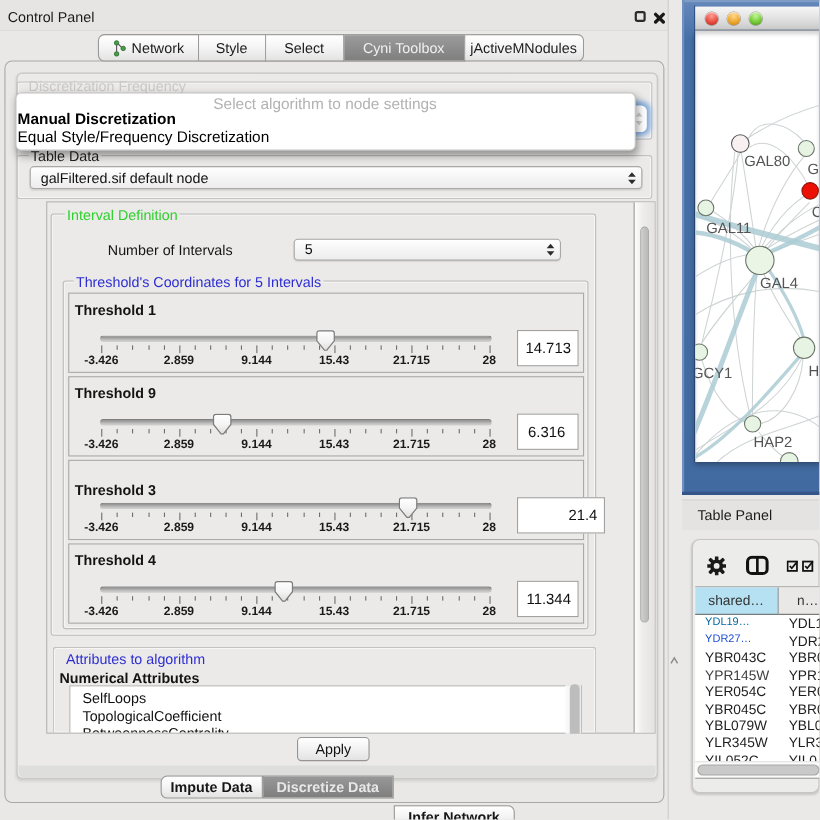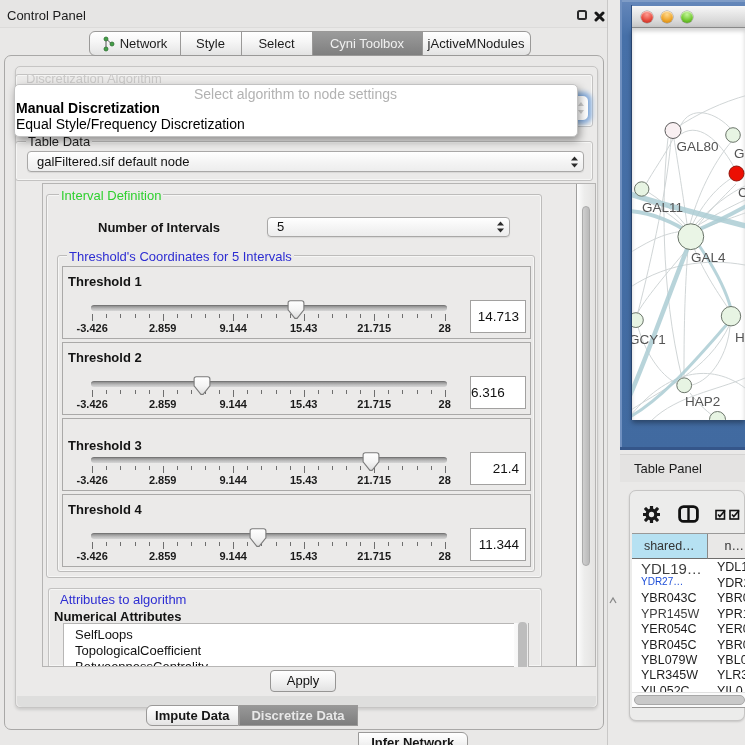--- a/index.html
+++ b/index.html
@@ -22,40 +22,40 @@
       <circle cx="4" cy="3" r="2" fill="#43a047" stroke="#2d6e30" stroke-width=".8"></circle>
       <circle cx="4" cy="13" r="2" fill="#43a047" stroke="#2d6e30" stroke-width=".8"></circle>
       <circle cx="10" cy="8" r="2" fill="#43a047" stroke="#2d6e30" stroke-width=".8"></circle>
       <path d="M4,5 L4,11 M5.5,4 L8.5,7" stroke="#555" stroke-width="1"></path>
     </svg>Network</div>
 <div style="left:180.5px;width:61px;top:31px;height:25px;background:linear-gradient(#ffffff,#f5f5f5 45%,#e3e3e3);border:1px solid #9a9998;border-left:none;border-radius:0;position:absolute;display:flex;align-items:center;justify-content:center;color:#1c1c1c;font-size:13px;">Style</div>
 <div style="left:241.5px;width:71px;top:31px;height:25px;background:linear-gradient(#ffffff,#f5f5f5 45%,#e3e3e3);border:1px solid #9a9998;border-left:none;border-radius:0;position:absolute;display:flex;align-items:center;justify-content:center;color:#1c1c1c;font-size:13px;">Select</div>
 <div style="left:312.5px;width:110px;top:31px;height:25px;background:linear-gradient(#9b9b9b,#7f7f7f);border:1px solid #9a9998;border-left:none;border-radius:0;position:absolute;display:flex;align-items:center;justify-content:center;color:#f0f0f0;font-size:13px;">Cyni Toolbox</div>
 <div style="left:422.5px;width:108px;top:31px;height:25px;background:linear-gradient(#ffffff,#f5f5f5 45%,#e3e3e3);border:1px solid #9a9998;border-left:none;border-radius:0 6px 6px 0;position:absolute;display:flex;align-items:center;justify-content:center;color:#1c1c1c;font-size:13px;">jActiveMNodules</div>
 <div class="grp" style="left:15px;top:74px;width:578px;height:53px;"></div>
-<div class="abs" style="left:26px;top:71px;font-size:13px;color:#c9c8c7;">Discretization Algorithm</div>
+<div class="abs" style="left:26px;top:71px;font-size:13px;color:#c9c8c7;">Discretization Frequency</div>
 <div class="abs" style="left:570px;top:95px;width:19px;height:26px;border-radius:0 6px 6px 0;box-shadow:0 0 4px 2.5px rgba(120,165,220,0.8);background:#fff;border:1px solid #8cb0dc;"></div>
 <svg class="abs" style="left:577px;top:101px;" width="8" height="14" viewBox="0 0 8 14">
     <path d="M4,1 L7,5 L1,5 Z" fill="#cfcfcf"></path>
     <path d="M4,13 L7,9 L1,9 Z" fill="#cfcfcf"></path>
   </svg>
 <div class="grp" style="left:15px;top:141px;width:578px;height:40px;"></div>
 <div class="abs" style="left:26px;top:134px;font-size:13px;color:#1f1f1f;background:#ebeae9;padding:0 2px;">Table Data</div>
 <div class="abs" style="left:27px;top:151px;width:557px;height:21px;background:linear-gradient(#ffffff,#f3f3f3 60%,#ededed);border:1px solid #a9a8a7;border-radius:4px;box-shadow:0 1px 1px rgba(0,0,0,0.08);"></div>
 <div class="abs" style="left:37px;top:151px;height:21px;line-height:21px;font-size:13px;color:#111;">galFiltered.sif default node</div>
 <svg class="abs" style="left:570px;top:155.5px;" width="9" height="12" viewBox="0 0 9 12">
     <path d="M4.5,0.5 L8,4.6 L1,4.6 Z" fill="#2b2b2b"></path>
     <path d="M4.5,11.5 L8,7.4 L1,7.4 Z" fill="#2b2b2b"></path>
   </svg>
 <div class="abs" style="left:42px;top:183px;width:554px;height:484px;border:1px solid #b5b4b3;background:#ebeae9;"></div>
 <div class="abs" style="left:576px;top:184px;width:19px;height:482px;background:linear-gradient(90deg,#fdfdfd,#ededec 40%,#e4e3e2);border-left:1px solid #9e9d9c;"></div>
 <div class="abs" style="left:582px;top:206px;width:8px;height:360px;background:linear-gradient(90deg,#cfcfcf,#b9b9b9);border-radius:4px;border:1px solid #aaa;"></div>
 <div class="grp" style="left:46px;top:194px;width:496px;height:384px;border-color:#bdbcbb;"></div>
 <div class="abs" style="left:59px;top:188px;font-size:13px;color:#2fd02f;background:#ebeae9;padding:0 2px;">Interval Definition</div>
-<div class="abs" style="left:98px;top:220px;font-size:13px;font-weight:bold;color:#161616;text-align:right;">Number of Intervals</div>
+<div class="abs" style="left:98px;top:220px;font-size:13px;font-weight:normal;color:#161616;text-align:right;">Number of Intervals</div>
 <div class="abs" style="left:267px;top:217px;width:243px;height:20px;background:linear-gradient(#ffffff,#f3f3f3 60%,#ededed);border:1px solid #a9a8a7;border-radius:4px;box-shadow:0 1px 1px rgba(0,0,0,0.08);"></div>
 <div class="abs" style="left:277px;top:217px;height:20px;line-height:20px;font-size:13px;color:#111;">5</div>
 <svg class="abs" style="left:496px;top:221.0px;" width="9" height="12" viewBox="0 0 9 12">
     <path d="M4.5,0.5 L8,4.6 L1,4.6 Z" fill="#2b2b2b"></path>
     <path d="M4.5,11.5 L8,7.4 L1,7.4 Z" fill="#2b2b2b"></path>
   </svg>
 <div class="grp" style="left:57px;top:255px;width:478px;height:317px;border-color:#bdbcbb;"></div>
 <div class="abs" style="left:67px;top:249px;font-size:13px;color:#2d2dd2;background:#ebeae9;padding:0 2px;">Threshold's Coordinates for 5 Intervals</div>
 <div class="abs" style="left:62px;top:266px;width:469px;height:73px;border:1px solid #aaa9a8;background:#ebeae9;"></div>
 <div class="abs" style="left:68px;top:274px;font-size:13px;font-weight:bold;color:#131313;">Threshold 1</div>
@@ -97,21 +97,21 @@
         <linearGradient id="tg" x1="0" y1="0" x2="0" y2="1">
           <stop offset="0" stop-color="#ffffff"></stop>
           <stop offset="0.55" stop-color="#f3f3f3"></stop>
           <stop offset="1" stop-color="#dedede"></stop>
         </linearGradient>
       </defs>
       <path d="M3.4,0.7 L14.6,0.7 Q16.9,0.7 16.9,3 L16.9,9.9 L10.1,18.4 L7.9,18.4 L1.1,9.9 L1.1,3 Q1.1,0.7 3.4,0.7 Z" fill="url(#tg)" stroke="#7b7b7b" stroke-width="1.1"></path>
     </svg></div>
 <div class="abs" style="left:470px;top:300px;width:56px;height:33px;background:#fff;border:1px solid #a2a1a0;font-size:13.5px;color:#111;text-align:right;line-height:31px;padding-right:6px;">14.713</div>
 <div class="abs" style="left:62px;top:342px;width:469px;height:73px;border:1px solid #aaa9a8;background:#ebeae9;"></div>
-<div class="abs" style="left:68px;top:350px;font-size:13px;font-weight:bold;color:#131313;">Threshold 2</div>
+<div class="abs" style="left:68px;top:350px;font-size:13px;font-weight:bold;color:#131313;">Threshold 9</div>
 <div class="abs" style="left:91px;top:381px;width:356px;height:6px;border-radius:3px;background:linear-gradient(#8e8e8e,#bdbdbd 55%,#d6d6d6);border-top:1px solid #767676;"></div>
 <div class="abs" style="left:92.2px;top:390px;width:1px;height:7px;background:#6e6e6e;"></div>
 <div class="abs" style="left:106.3px;top:390px;width:1px;height:4px;background:#6e6e6e;"></div>
 <div class="abs" style="left:120.4px;top:390px;width:1px;height:4px;background:#6e6e6e;"></div>
 <div class="abs" style="left:134.5px;top:390px;width:1px;height:4px;background:#6e6e6e;"></div>
 <div class="abs" style="left:148.6px;top:390px;width:1px;height:4px;background:#6e6e6e;"></div>
 <div class="abs" style="left:162.7px;top:390px;width:1px;height:7px;background:#6e6e6e;"></div>
 <div class="abs" style="left:176.8px;top:390px;width:1px;height:4px;background:#6e6e6e;"></div>
 <div class="abs" style="left:190.9px;top:390px;width:1px;height:4px;background:#6e6e6e;"></div>
 <div class="abs" style="left:205.0px;top:390px;width:1px;height:4px;background:#6e6e6e;"></div>
@@ -141,21 +141,21 @@
 <div class="abs" style="left:192.5px;top:376px;width:18px;height:20px;"><svg width="18" height="20" viewBox="0 0 18 20">
       <defs>
         <linearGradient id="tg" x1="0" y1="0" x2="0" y2="1">
           <stop offset="0" stop-color="#ffffff"></stop>
           <stop offset="0.55" stop-color="#f3f3f3"></stop>
           <stop offset="1" stop-color="#dedede"></stop>
         </linearGradient>
       </defs>
       <path d="M3.4,0.7 L14.6,0.7 Q16.9,0.7 16.9,3 L16.9,9.9 L10.1,18.4 L7.9,18.4 L1.1,9.9 L1.1,3 Q1.1,0.7 3.4,0.7 Z" fill="url(#tg)" stroke="#7b7b7b" stroke-width="1.1"></path>
     </svg></div>
-<div class="abs" style="left:470px;top:376px;width:56px;height:33px;background:#fff;border:1px solid #a2a1a0;font-size:13.5px;color:#111;text-align:left;line-height:31px;padding-right:2px;">6.316</div>
+<div class="abs" style="left:470px;top:376px;width:56px;height:33px;background:#fff;border:1px solid #a2a1a0;font-size:13.5px;color:#111;text-align:center;line-height:31px;padding-right:2px;">6.316</div>
 <div class="abs" style="left:62px;top:418px;width:469px;height:73px;border:1px solid #aaa9a8;background:#ebeae9;"></div>
 <div class="abs" style="left:68px;top:426px;font-size:13px;font-weight:bold;color:#131313;margin-top:12px;">Threshold 3</div>
 <div class="abs" style="left:91px;top:457px;width:356px;height:6px;border-radius:3px;background:linear-gradient(#8e8e8e,#bdbdbd 55%,#d6d6d6);border-top:1px solid #767676;"></div>
 <div class="abs" style="left:92.2px;top:466px;width:1px;height:7px;background:#6e6e6e;"></div>
 <div class="abs" style="left:106.3px;top:466px;width:1px;height:4px;background:#6e6e6e;"></div>
 <div class="abs" style="left:120.4px;top:466px;width:1px;height:4px;background:#6e6e6e;"></div>
 <div class="abs" style="left:134.5px;top:466px;width:1px;height:4px;background:#6e6e6e;"></div>
 <div class="abs" style="left:148.6px;top:466px;width:1px;height:4px;background:#6e6e6e;"></div>
 <div class="abs" style="left:162.7px;top:466px;width:1px;height:7px;background:#6e6e6e;"></div>
 <div class="abs" style="left:176.8px;top:466px;width:1px;height:4px;background:#6e6e6e;"></div>
@@ -187,21 +187,21 @@
 <div class="abs" style="left:361.7px;top:452px;width:18px;height:20px;"><svg width="18" height="20" viewBox="0 0 18 20">
       <defs>
         <linearGradient id="tg" x1="0" y1="0" x2="0" y2="1">
           <stop offset="0" stop-color="#ffffff"></stop>
           <stop offset="0.55" stop-color="#f3f3f3"></stop>
           <stop offset="1" stop-color="#dedede"></stop>
         </linearGradient>
       </defs>
       <path d="M3.4,0.7 L14.6,0.7 Q16.9,0.7 16.9,3 L16.9,9.9 L10.1,18.4 L7.9,18.4 L1.1,9.9 L1.1,3 Q1.1,0.7 3.4,0.7 Z" fill="url(#tg)" stroke="#7b7b7b" stroke-width="1.1"></path>
     </svg></div>
-<div class="abs" style="left:470px;top:452px;width:56px;height:33px;background:#fff;border:1px solid #a2a1a0;font-size:13.5px;color:#111;text-align:right;line-height:31px;padding-right:6px;">21.4</div>
+<div class="abs" style="left:470px;top:452px;width:80px;height:33px;background:#fff;border:1px solid #a2a1a0;font-size:13.5px;color:#111;text-align:right;line-height:31px;padding-right:6px;">21.4</div>
 <div class="abs" style="left:62px;top:494px;width:469px;height:73px;border:1px solid #aaa9a8;background:#ebeae9;"></div>
 <div class="abs" style="left:68px;top:502px;font-size:13px;font-weight:bold;color:#131313;">Threshold 4</div>
 <div class="abs" style="left:91px;top:533px;width:356px;height:6px;border-radius:3px;background:linear-gradient(#8e8e8e,#bdbdbd 55%,#d6d6d6);border-top:1px solid #767676;"></div>
 <div class="abs" style="left:92.2px;top:542px;width:1px;height:7px;background:#6e6e6e;"></div>
 <div class="abs" style="left:106.3px;top:542px;width:1px;height:4px;background:#6e6e6e;"></div>
 <div class="abs" style="left:120.4px;top:542px;width:1px;height:4px;background:#6e6e6e;"></div>
 <div class="abs" style="left:134.5px;top:542px;width:1px;height:4px;background:#6e6e6e;"></div>
 <div class="abs" style="left:148.6px;top:542px;width:1px;height:4px;background:#6e6e6e;"></div>
 <div class="abs" style="left:162.7px;top:542px;width:1px;height:7px;background:#6e6e6e;"></div>
 <div class="abs" style="left:176.8px;top:542px;width:1px;height:4px;background:#6e6e6e;"></div>
@@ -349,21 +349,21 @@
     <rect x="1" y="1.5" width="8.5" height="8.5" fill="none" stroke="#111" stroke-width="1.6"></rect>
     <path d="M3,5.5 L4.8,7.6 L10,1.4" fill="none" stroke="#111" stroke-width="1.6"></path>
   </svg>
 <svg class="abs" style="left:728.5px;top:509px;" width="11" height="11" viewBox="0 0 11 11">
     <rect x="1" y="1.5" width="8.5" height="8.5" fill="none" stroke="#111" stroke-width="1.6"></rect>
     <path d="M3,5.5 L4.8,7.6 L10,1.4" fill="none" stroke="#111" stroke-width="1.6"></path>
   </svg>
 <div class="abs" style="left:632px;top:533px;width:113px;height:175px;background:#fff;border-top:1px solid #9a9998;"></div>
 <div class="abs" style="left:632px;top:533.5px;width:75.5px;height:25px;background:#b6e1f2;border-right:1px solid #8a8988;border-bottom:1px solid #6f6e6d;text-align:center;line-height:25px;font-size:12.5px;color:#333;">shared…</div>
 <div class="abs" style="left:708px;top:533.5px;width:37px;height:25px;background:#e9e8e7;border-bottom:1px solid #6f6e6d;font-size:12.5px;color:#333;text-align:right;line-height:25px;padding-right:1px;">n…</div>
-<div class="abs" style="left:641px;top:560.2px;font-size:15px;color:#404040;">YDL19…</div>
+<div class="abs" style="left:641px;top:560.2px;font-size:10px;color:#0369a1;">YDL19…</div>
 <div class="abs" style="left:717px;top:560.2px;font-size:12.5px;color:#1d1d1d;">YDL1</div>
 <div class="abs" style="left:641px;top:575.7px;font-size:10px;color:#1d4ed8;">YDR27…</div>
 <div class="abs" style="left:717px;top:575.7px;font-size:12.5px;color:#1d1d1d;">YDR2</div>
 <div class="abs" style="left:641px;top:591.1px;font-size:12.5px;color:#1d1d1d;">YBR043C</div>
 <div class="abs" style="left:717px;top:591.1px;font-size:12.5px;color:#1d1d1d;">YBR0</div>
 <div class="abs" style="left:641px;top:606.6px;font-size:12.5px;color:#404040;">YPR145W</div>
 <div class="abs" style="left:717px;top:606.6px;font-size:12.5px;color:#1d1d1d;">YPR1</div>
 <div class="abs" style="left:641px;top:622.0px;font-size:12.5px;color:#1d1d1d;">YER054C</div>
 <div class="abs" style="left:717px;top:622.0px;font-size:12.5px;color:#1d1d1d;">YER0</div>
 <div class="abs" style="left:641px;top:637.5px;font-size:12.5px;color:#1d1d1d;">YBR045C</div>

